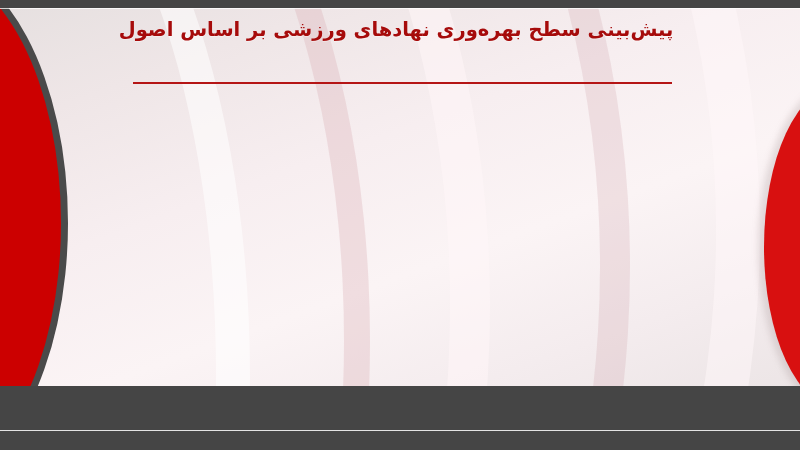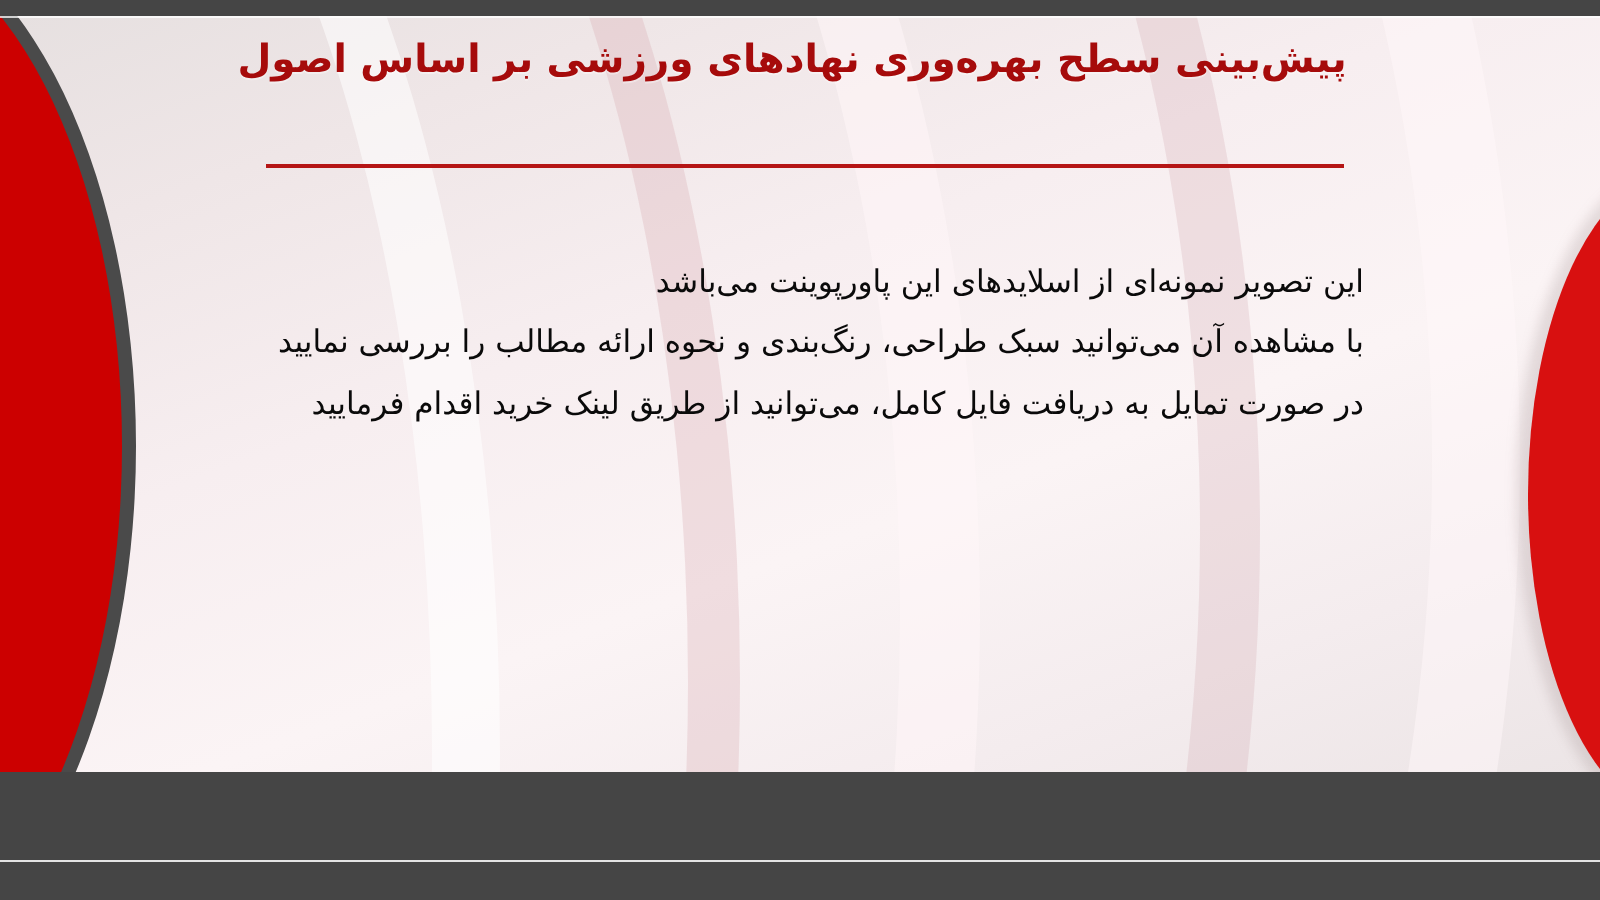--- a/index.html
+++ b/index.html
@@ -145,25 +145,20 @@
     <div class="right-shape"></div>
 
     <div class="left-shape"></div>
     <div class="left-shape-border"></div>
 
     <div class="title-block">
       <div class="title-line">پیش‌بینی سطح بهره‌وری نهادهای ورزشی بر اساس اصول</div>
     </div>
     <div class="title-rule"></div>
 
-    <div class="body-block">
-      <div class="body-line">این تصویر نمونه‌ای از اسلایدهای این پاورپوینت می‌باشد</div>
-      <div class="body-line">با مشاهده آن می‌توانید سبک طراحی، رنگ‌بندی و نحوه ارائه مطالب را بررسی نمایید</div>
-      <div class="body-line">در صورت تمایل به دریافت فایل کامل، می‌توانید از طریق لینک خرید اقدام فرمایید</div>
-    </div>
 
   </div>
 
   <div class="hairline-top"></div>
   <div class="hairline-bottom"></div>
   <div class="band-top"></div>
   <div class="band-bottom"></div>
 
 </div>
 

